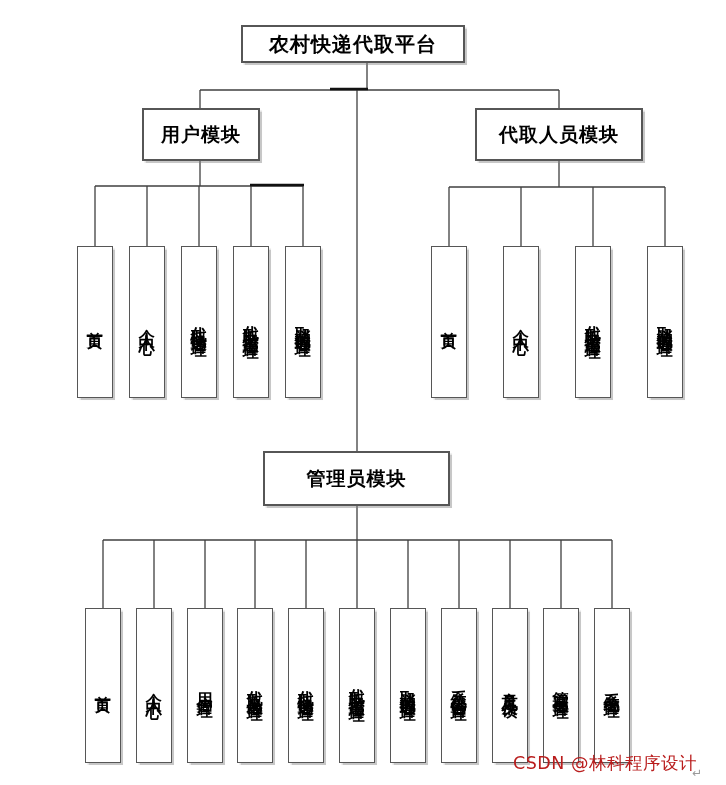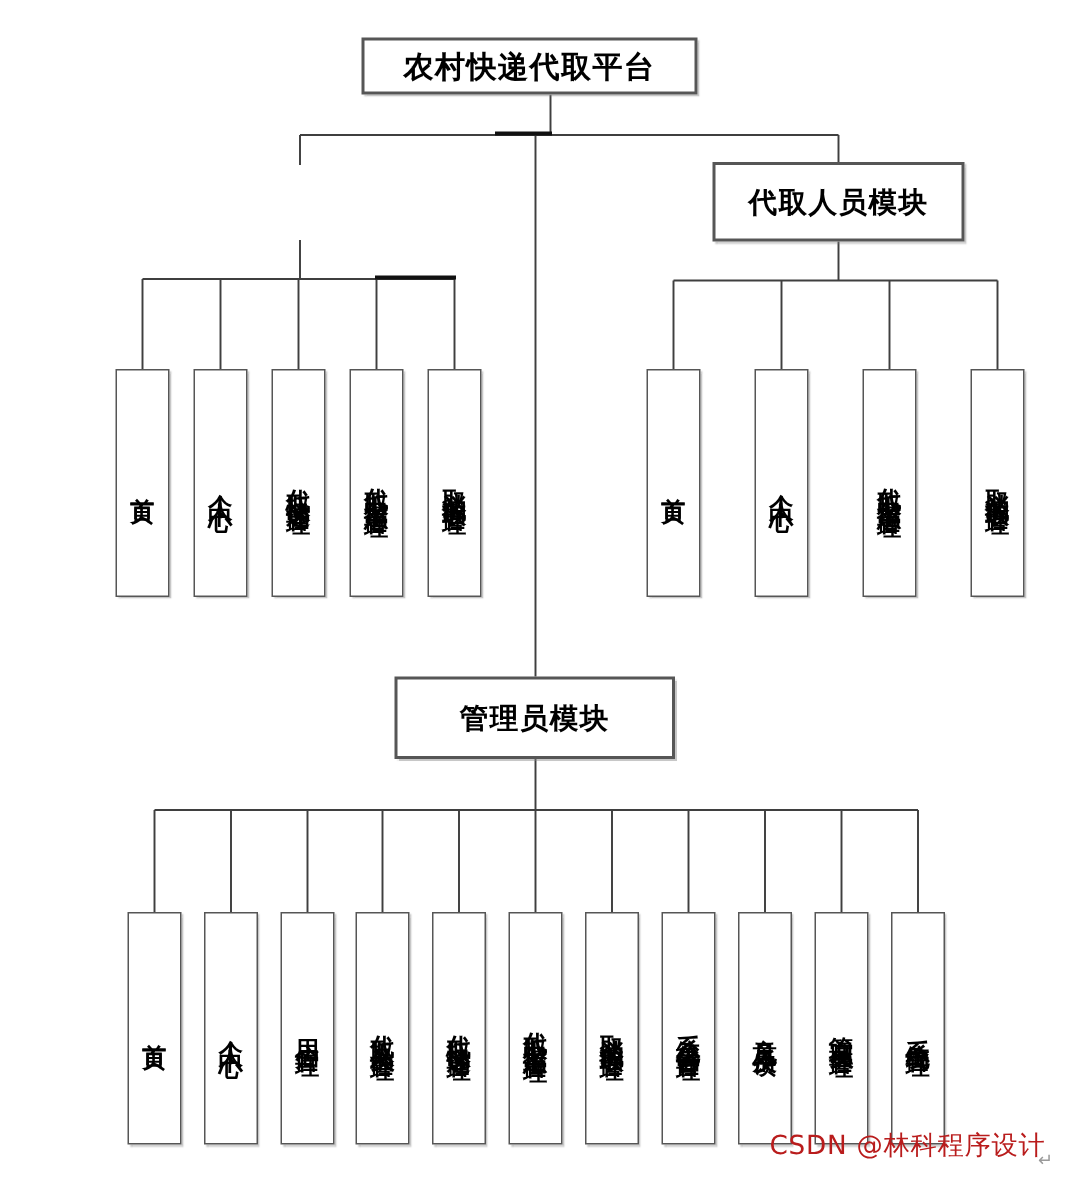--- a/index.html
+++ b/index.html
@@ -96,20 +96,21 @@
     </g>
 
     <g stroke="#111111" stroke-width="2.6" fill="none">
       <line x1="330" y1="89" x2="368" y2="89"></line>
       <line x1="250" y1="185" x2="304" y2="185"></line>
     </g>
   </svg>
 
   <div class="box hbox root" style="left:241px;top:25px;width:224px;height:38px;">农村快递代取平台</div>
 
+  <div class="box hbox" style="left:142px;top:108px;width:118px;height:53px;">用户模块</div>
   <div class="box hbox" style="left:263px;top:451px;width:187px;height:55px;">管理员模块</div>
   <div class="box hbox" style="left:475px;top:108px;width:168px;height:53px;">代取人员模块</div>
 
   <div class="box vbox gA" style="left:77px;">首页</div>
   <div class="box vbox gA" style="left:129px;">个人中心</div>
   <div class="box vbox gA" style="left:181px;">代取快递管理</div>
   <div class="box vbox gA" style="left:233px;">代取中信息管理</div>
   <div class="box vbox gA" style="left:285px;">取消代取管理</div>
 
   <div class="box vbox gB" style="left:431px;">首页</div>

